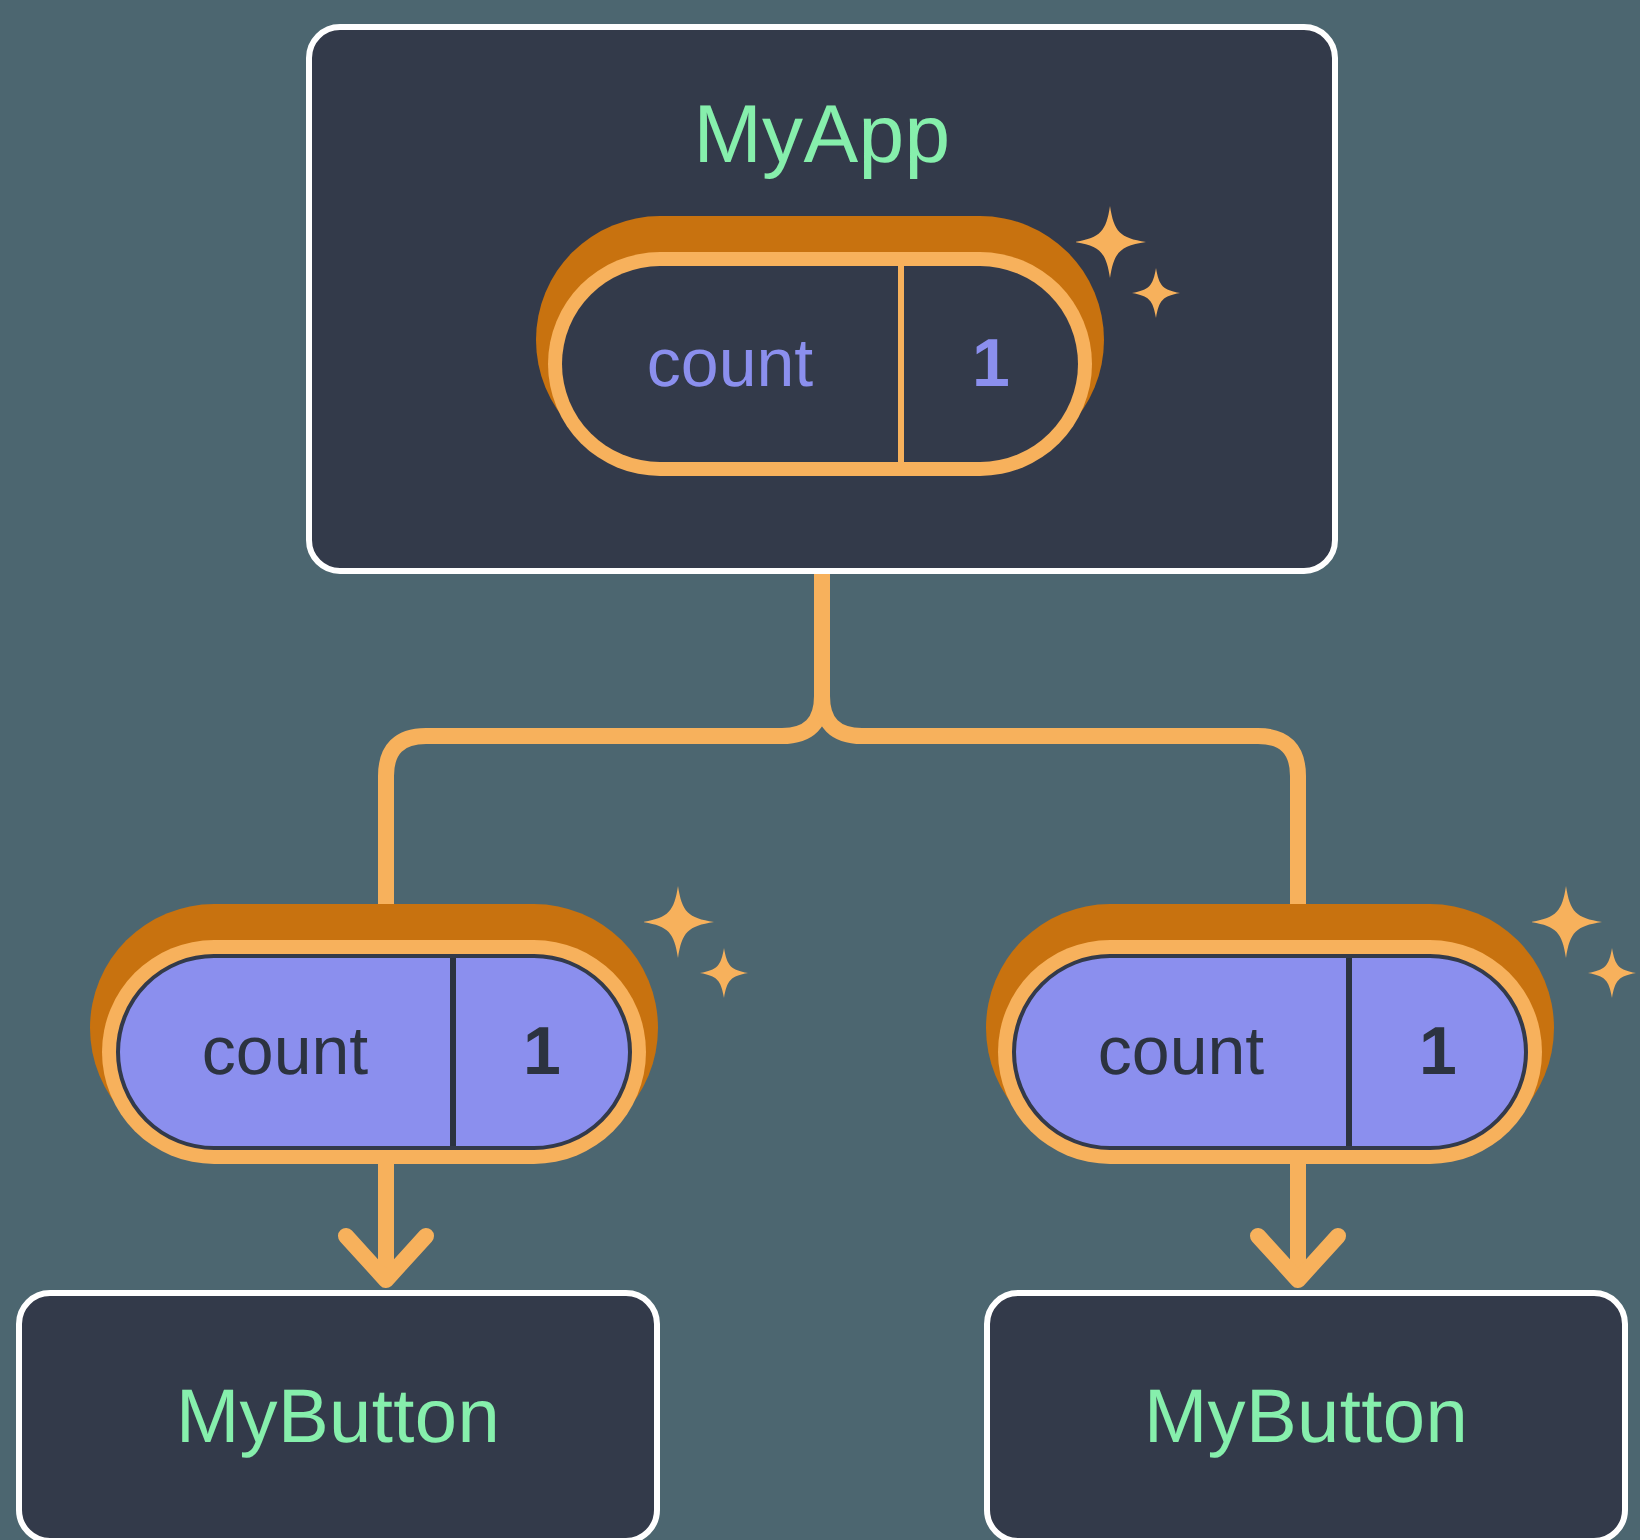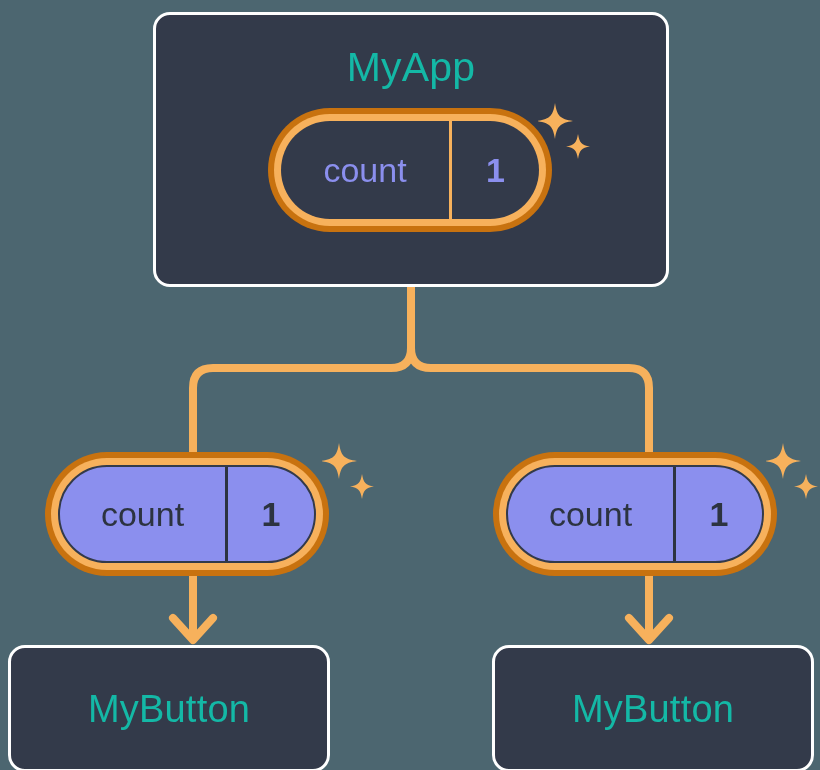--- a/index.html
+++ b/index.html
@@ -34,21 +34,21 @@
     position: absolute;
     background: #333a4a;
     border: 3px solid #ffffff;
     border-radius: 17px;
     box-sizing: border-box;
     display: flex;
     align-items: center;
     justify-content: center;
   }
   .comp-title {
-    color: #14b8a6;
+    color: #86efac;
     font-size: 41px;
     font-weight: 400;
     letter-spacing: 0.2px;
     line-height: 1;
     white-space: nowrap;
   }
 
   #box-myapp {
     left: 153px;
     top: 12px;
@@ -87,20 +87,21 @@
     padding: 6px;
     display: block;
   }
   .pill-inner {
     box-sizing: border-box;
     border-radius: 999px;
     background: #f7b15c;               
     padding: 7px;
     width: 100%;
     height: 100%;
+    margin-top: 12px;
   }
   .pill-body {
     box-sizing: border-box;
     border-radius: 999px;
     width: 100%;
     height: 100%;
     display: flex;
     align-items: stretch;
     overflow: hidden;
   }

